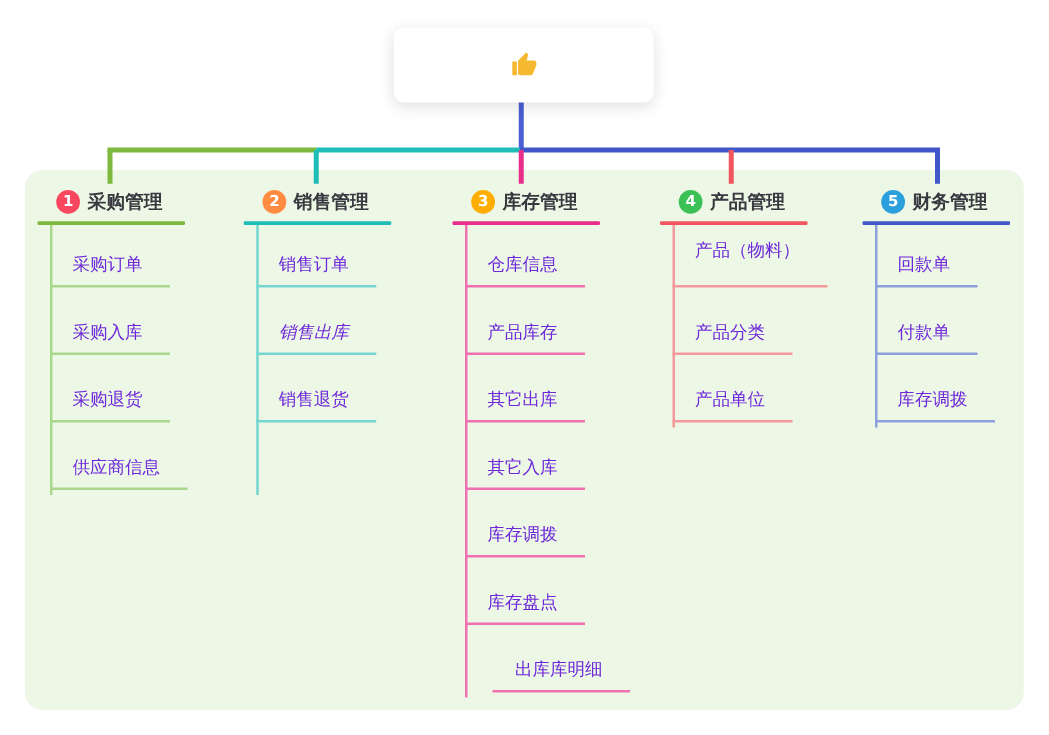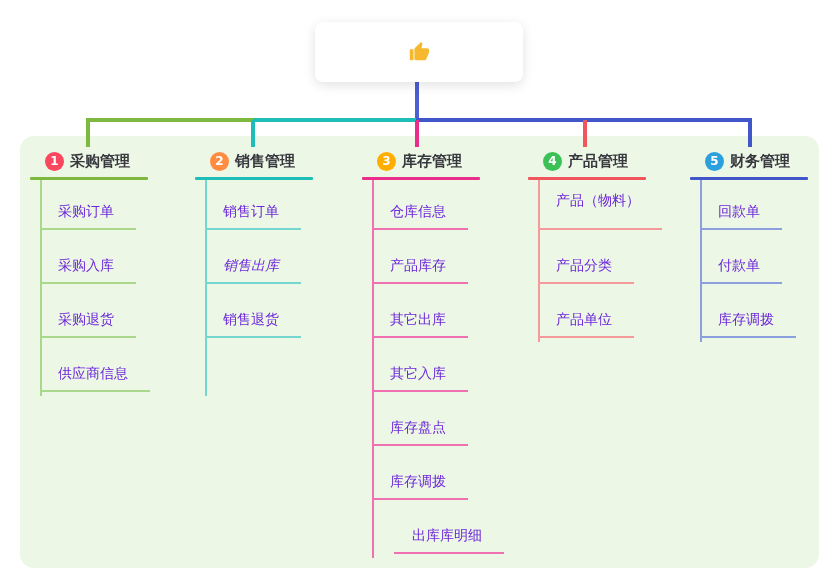--- a/index.html
+++ b/index.html
@@ -191,24 +191,24 @@
     <div class="child" style="border-bottom-color: rgb(241, 112, 178);">
         <span class="child-label">产品库存</span>
       </div>
     <div class="child" style="border-bottom-color: rgb(241, 112, 178);">
         <span class="child-label">其它出库</span>
       </div>
     <div class="child" style="border-bottom-color: rgb(241, 112, 178);">
         <span class="child-label">其它入库</span>
       </div>
     <div class="child" style="border-bottom-color: rgb(241, 112, 178);">
+        <span class="child-label">库存调拨</span>
+      </div>
+    <div class="child" style="border-bottom-color: rgb(241, 112, 178);">
         <span class="child-label">库存盘点</span>
-      </div>
-    <div class="child" style="border-bottom-color: rgb(241, 112, 178);">
-        <span class="child-label">库存调拨</span>
       </div>
     <div class="child" style="border-bottom-color: rgb(241, 112, 178); margin-left: 32px;">
         <span class="child-label">出库库明细</span>
       </div>
   </div>
 </div>
 
 <div class="branch branch-4">
   <div class="branch-header">
     <span class="badge" style="background-color: rgb(60, 193, 86);">4</span>

